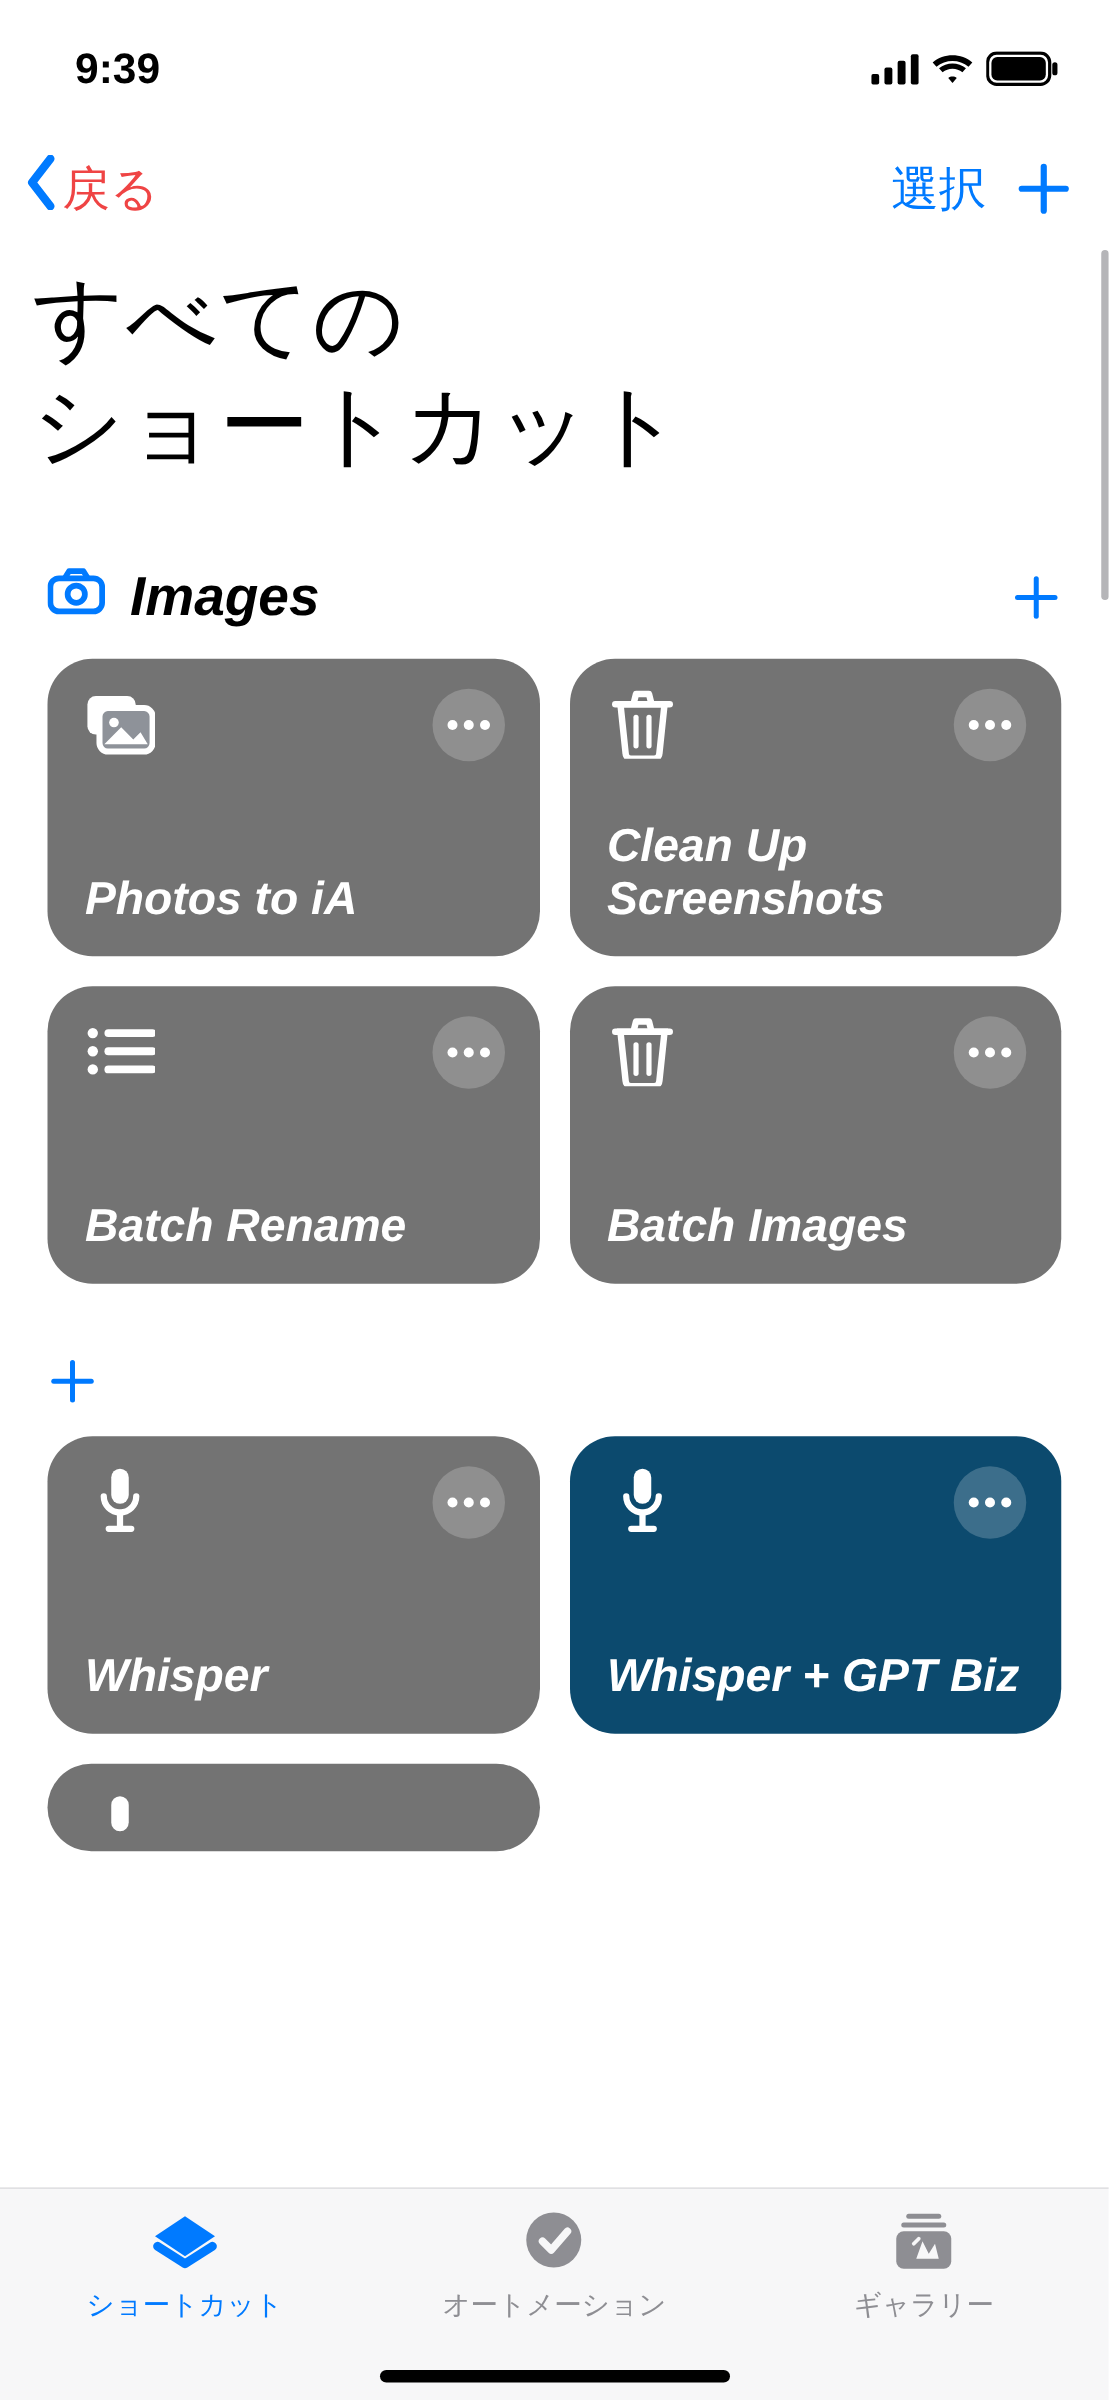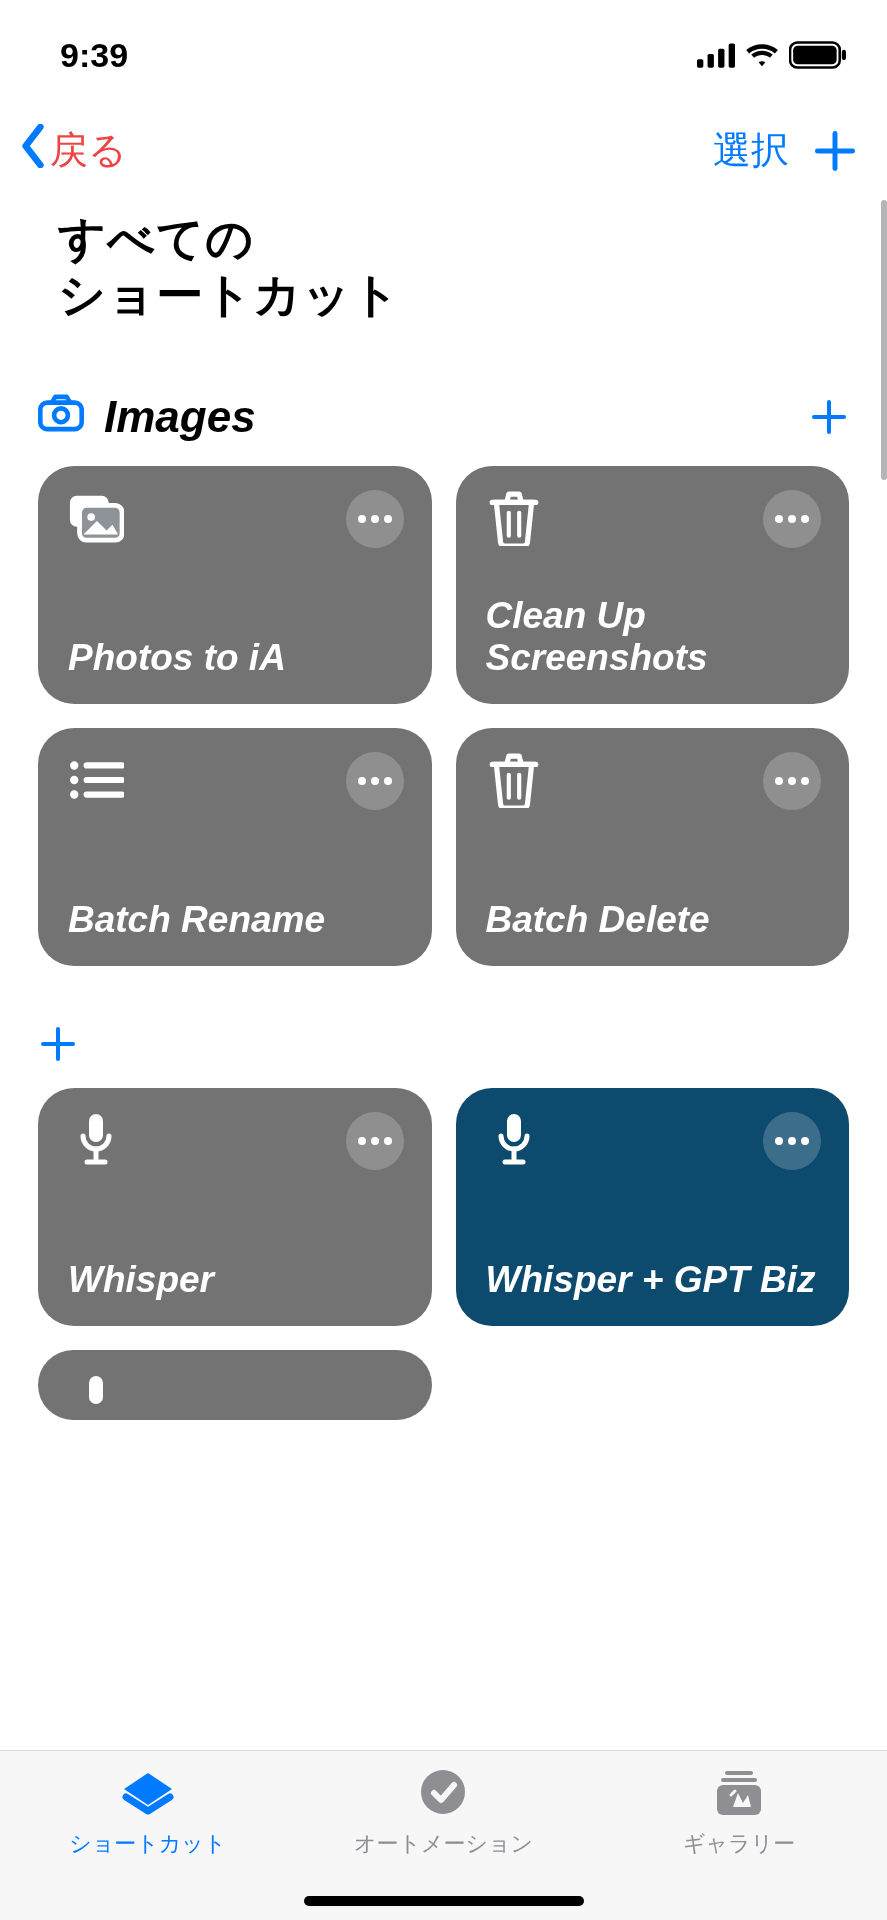--- a/index.html
+++ b/index.html
@@ -41,24 +41,24 @@
     gap: 2px;
     font-weight: 400;
   }
   .nav-back svg { width: 30px; height: 44px; }
   .nav-select { color: #007aff; }
   .nav-plus { color: #007aff; }
   .nav-plus svg { width: 44px; height: 44px; display: block; }
 
   
   .large-title {
-    font-size: 47px;
-    font-weight: 700;
+    font-size: 72px;
+    font-weight: 400;
     line-height: 1.2;
-    padding: 20px 38px 10px 58px;
+    padding: 20px 38px 10px 26px;
     letter-spacing: 1px;
   }
 
   
   .section {
     padding: 0 38px;
     font-style: italic;
   }
   .section-header {
     display: flex;
@@ -333,21 +333,21 @@
                 <line x1="18" y1="22" x2="18" y2="44" stroke="#fff" stroke-width="4" stroke-linecap="round"></line>
                 <line x1="28" y1="22" x2="28" y2="44" stroke="#fff" stroke-width="4" stroke-linecap="round"></line>
               </svg>
           </span>
           <div class="tile-more">
               <span></span>
               <span></span>
               <span></span>
             </div>
         </div>
-        <div class="tile-label">Batch Delete</div>
+        <div class="tile-label">Batch Images</div>
       </div>
     </div>
   </div>
 
   <div class="section">
     <div class="section-header">
       <div class="section-add">
         <span>
           <svg viewBox="0 0 40 40">
               <line x1="20" y1="5" x2="20" y2="35" stroke="#007aff" stroke-width="4" stroke-linecap="round"></line>

